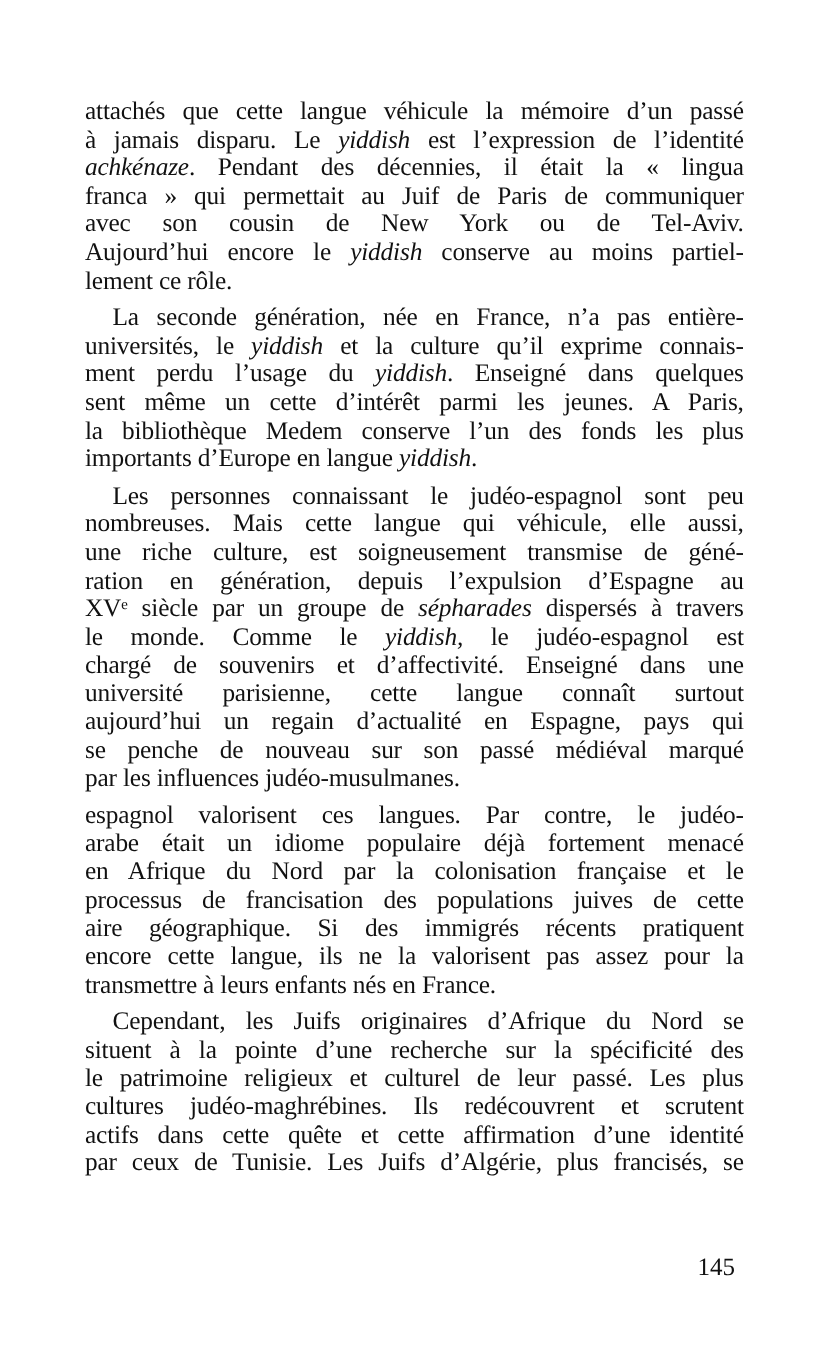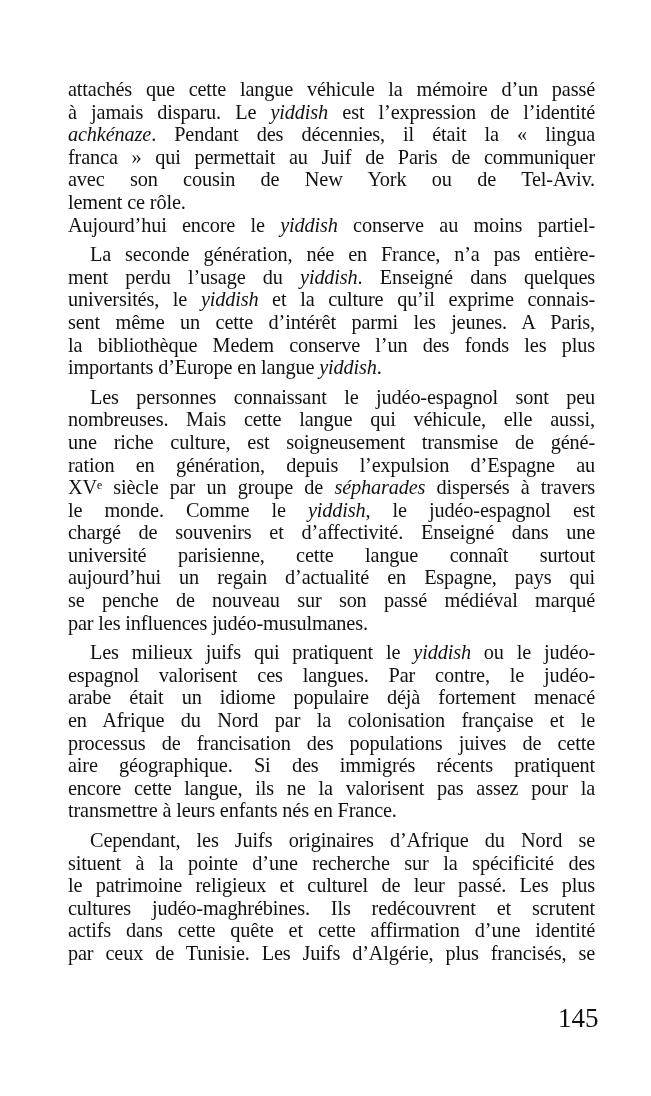--- a/index.html
+++ b/index.html
@@ -40,61 +40,60 @@
   }
   .para .line.indent {
     padding-left: 22px;
   }
   .para { text-indent: 0; }
   em { font-style: italic; }
   .page-number {
     position: absolute;
     left: 558px;
     top: 1003px;
-    font-size: 27px;
+    font-size: 20px;
     font-family: "Liberation Serif", "DejaVu Serif", serif;
     color: #111111;
   }
 </style>
 </head>
 <body>
 
 <div class="page" id="page-body">
     <div class="para">
       <span class="line"><span>attachés que cette langue véhicule la mémoire d’un passé</span></span>
       <span class="line"><span>à jamais disparu. Le </span><em>yiddish</em><span> est l’expression de l’identité</span></span>
       <span class="line"><em>achkénaze</em><span>. Pendant des décennies, il était la « lingua</span></span>
       <span class="line"><span>franca » qui permettait au Juif de Paris de communiquer</span></span>
       <span class="line"><span>avec son cousin de New York ou de Tel-Aviv.</span></span>
+      <span class="line"><span>Aujourd’hui encore le </span><em>yiddish</em><span> conserve au moins partiel-</span></span>
       <span class="line last"><span>lement ce rôle.</span></span>
-      <span class="line"><span>Aujourd’hui encore le </span><em>yiddish</em><span> conserve au moins partiel-</span></span>
     </div>
     <div class="para">
       <span class="line indent"><span>La seconde génération, née en France, n’a pas entière-</span></span>
+      <span class="line"><span>universités, le </span><em>yiddish</em><span> et la culture qu’il exprime connais-</span></span>
       <span class="line"><span>ment perdu l’usage du </span><em>yiddish</em><span>. Enseigné dans quelques</span></span>
-      <span class="line"><span>universités, le </span><em>yiddish</em><span> et la culture qu’il exprime connais-</span></span>
       <span class="line"><span>sent même un cette d’intérêt parmi les jeunes. A Paris,</span></span>
       <span class="line"><span>la bibliothèque Medem conserve l’un des fonds les plus</span></span>
       <span class="line last"><span>importants d’Europe en langue </span><em>yiddish</em><span>.</span></span>
     </div>
     <div class="para">
       <span class="line indent"><span>Les personnes connaissant le judéo-espagnol sont peu</span></span>
       <span class="line"><span>nombreuses. Mais cette langue qui véhicule, elle aussi,</span></span>
       <span class="line"><span>une riche culture, est soigneusement transmise de géné-</span></span>
       <span class="line"><span>ration en génération, depuis l’expulsion d’Espagne au</span></span>
       <span class="line"><span>XVᵉ siècle par un groupe de </span><em>sépharades</em><span> dispersés à travers</span></span>
       <span class="line"><span>le monde. Comme le </span><em>yiddish,</em><span> le judéo-espagnol est</span></span>
       <span class="line"><span>chargé de souvenirs et d’affectivité. Enseigné dans une</span></span>
       <span class="line"><span>université parisienne, cette langue connaît surtout</span></span>
       <span class="line"><span>aujourd’hui un regain d’actualité en Espagne, pays qui</span></span>
       <span class="line"><span>se penche de nouveau sur son passé médiéval marqué</span></span>
       <span class="line last"><span>par les influences judéo-musulmanes.</span></span>
     </div>
     <div class="para">
-      <span class="line indent"><span>Les milieux juifs qui pratiquent le </span><em>yiddish</em><span> ou le judéo-</span></span>
       <span class="line"><span>espagnol valorisent ces langues. Par contre, le judéo-</span></span>
       <span class="line"><span>arabe était un idiome populaire déjà fortement menacé</span></span>
       <span class="line"><span>en Afrique du Nord par la colonisation française et le</span></span>
       <span class="line"><span>processus de francisation des populations juives de cette</span></span>
       <span class="line"><span>aire géographique. Si des immigrés récents pratiquent</span></span>
       <span class="line"><span>encore cette langue, ils ne la valorisent pas assez pour la</span></span>
       <span class="line last"><span>transmettre à leurs enfants nés en France.</span></span>
     </div>
     <div class="para">
       <span class="line indent"><span>Cependant, les Juifs originaires d’Afrique du Nord se</span></span>

